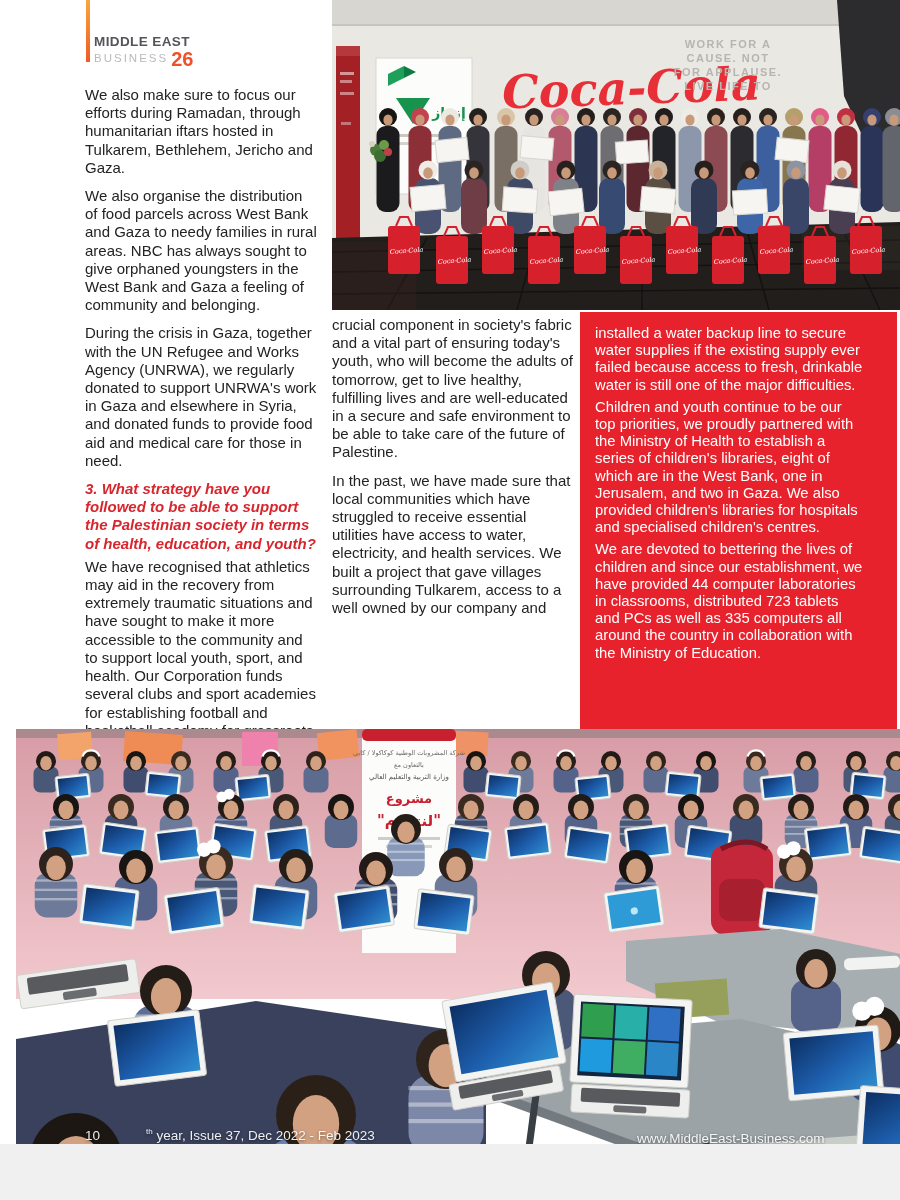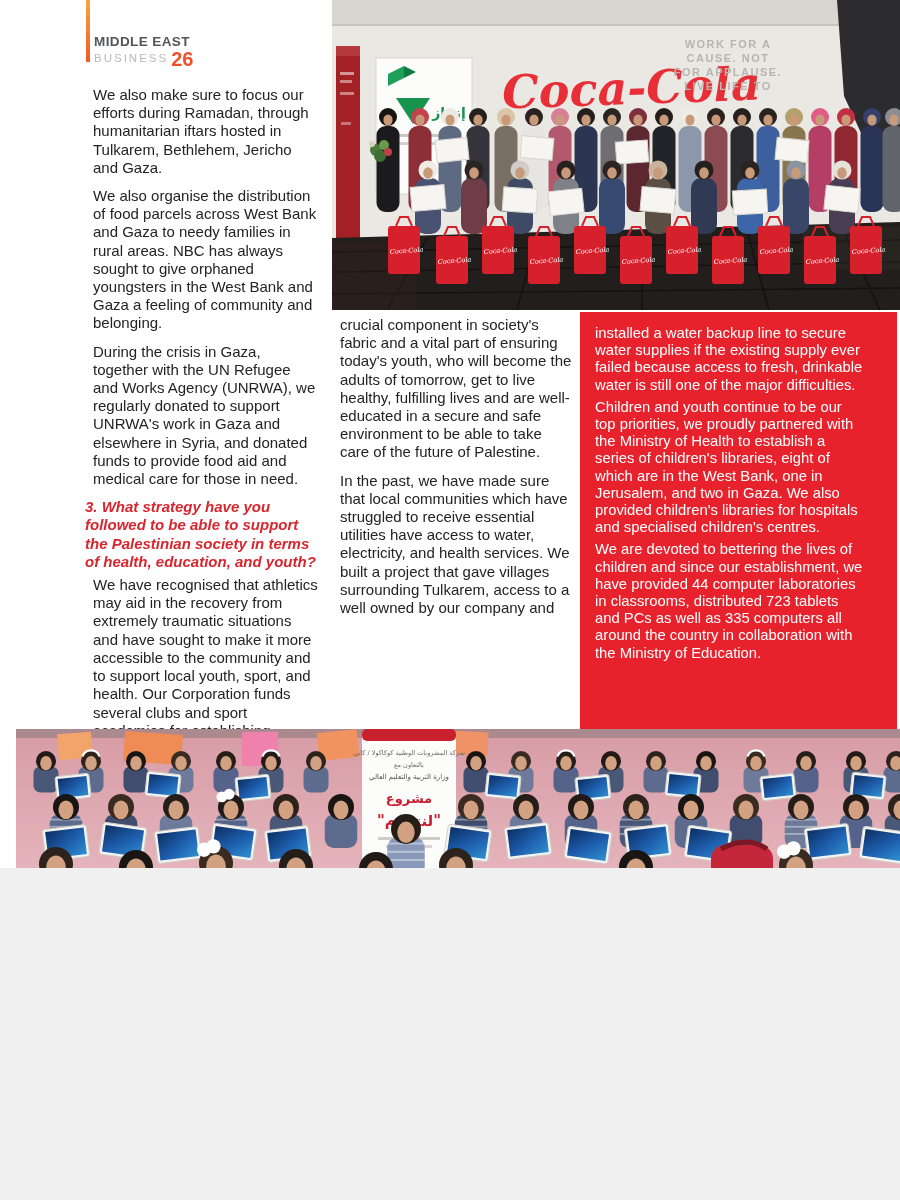--- a/index.html
+++ b/index.html
@@ -1,30 +1,30 @@
 <!DOCTYPE html>
 <html><head>
 <meta charset="utf-8">
 <style>
   html,body{margin:0;padding:0;background:#f0f0f0;}
-  .page{position:relative;width:900px;height:868px;background:#ffffff;overflow:hidden;
+  .page{position:relative;width:900px;height:1144px;background:#ffffff;overflow:hidden;
         font-family:"Liberation Sans","DejaVu Sans",sans-serif;color:#232323;margin:0 auto;}
 
   
   .mh-bar{position:absolute;left:86px;top:0;width:4px;height:62px;
           background:linear-gradient(#f9a63f,#ee5a24);}
   .mh-text{position:absolute;left:94px;top:35px;line-height:1.05;}
   .mh-title{font-size:13.5px;font-weight:bold;color:#54555a;letter-spacing:.4px;}
   .mh-row{white-space:nowrap;text-align:right;}
   .mh-sub{font-size:11.5px;color:#b9babc;letter-spacing:2px;}
   .mh-issue{font-size:20px;font-weight:bold;color:#f0512a;margin-left:3px;vertical-align:-4px;}
 
   
   .col{position:absolute;font-size:15px;line-height:18.2px;}
-  .col p{margin:0 0 10px 8px;}
+  .col p{margin:0 0 10px 0;}
   .left-col{left:85px;top:86px;width:233px;}
   .question{color:#d8262e;font-weight:bold;font-style:italic;margin:0 0 5px 0 !important;}
   .mid-col{left:332px;top:316px;width:241px;}
   .red-box{left:580px;top:312px;width:317px;height:417px;background:#e8222c;color:#fff;
            box-sizing:border-box;padding:13px 16px 0 15px;font-size:14.8px;line-height:17.2px;}
   .red-box p{margin:0 16px 5px 0;}
 
   
   .top-photo{position:absolute;left:332px;top:0;width:568px;height:310px;margin:0;}
   .bottom-photo{position:absolute;left:16px;top:729px;width:900px;height:471px;margin:0;}

